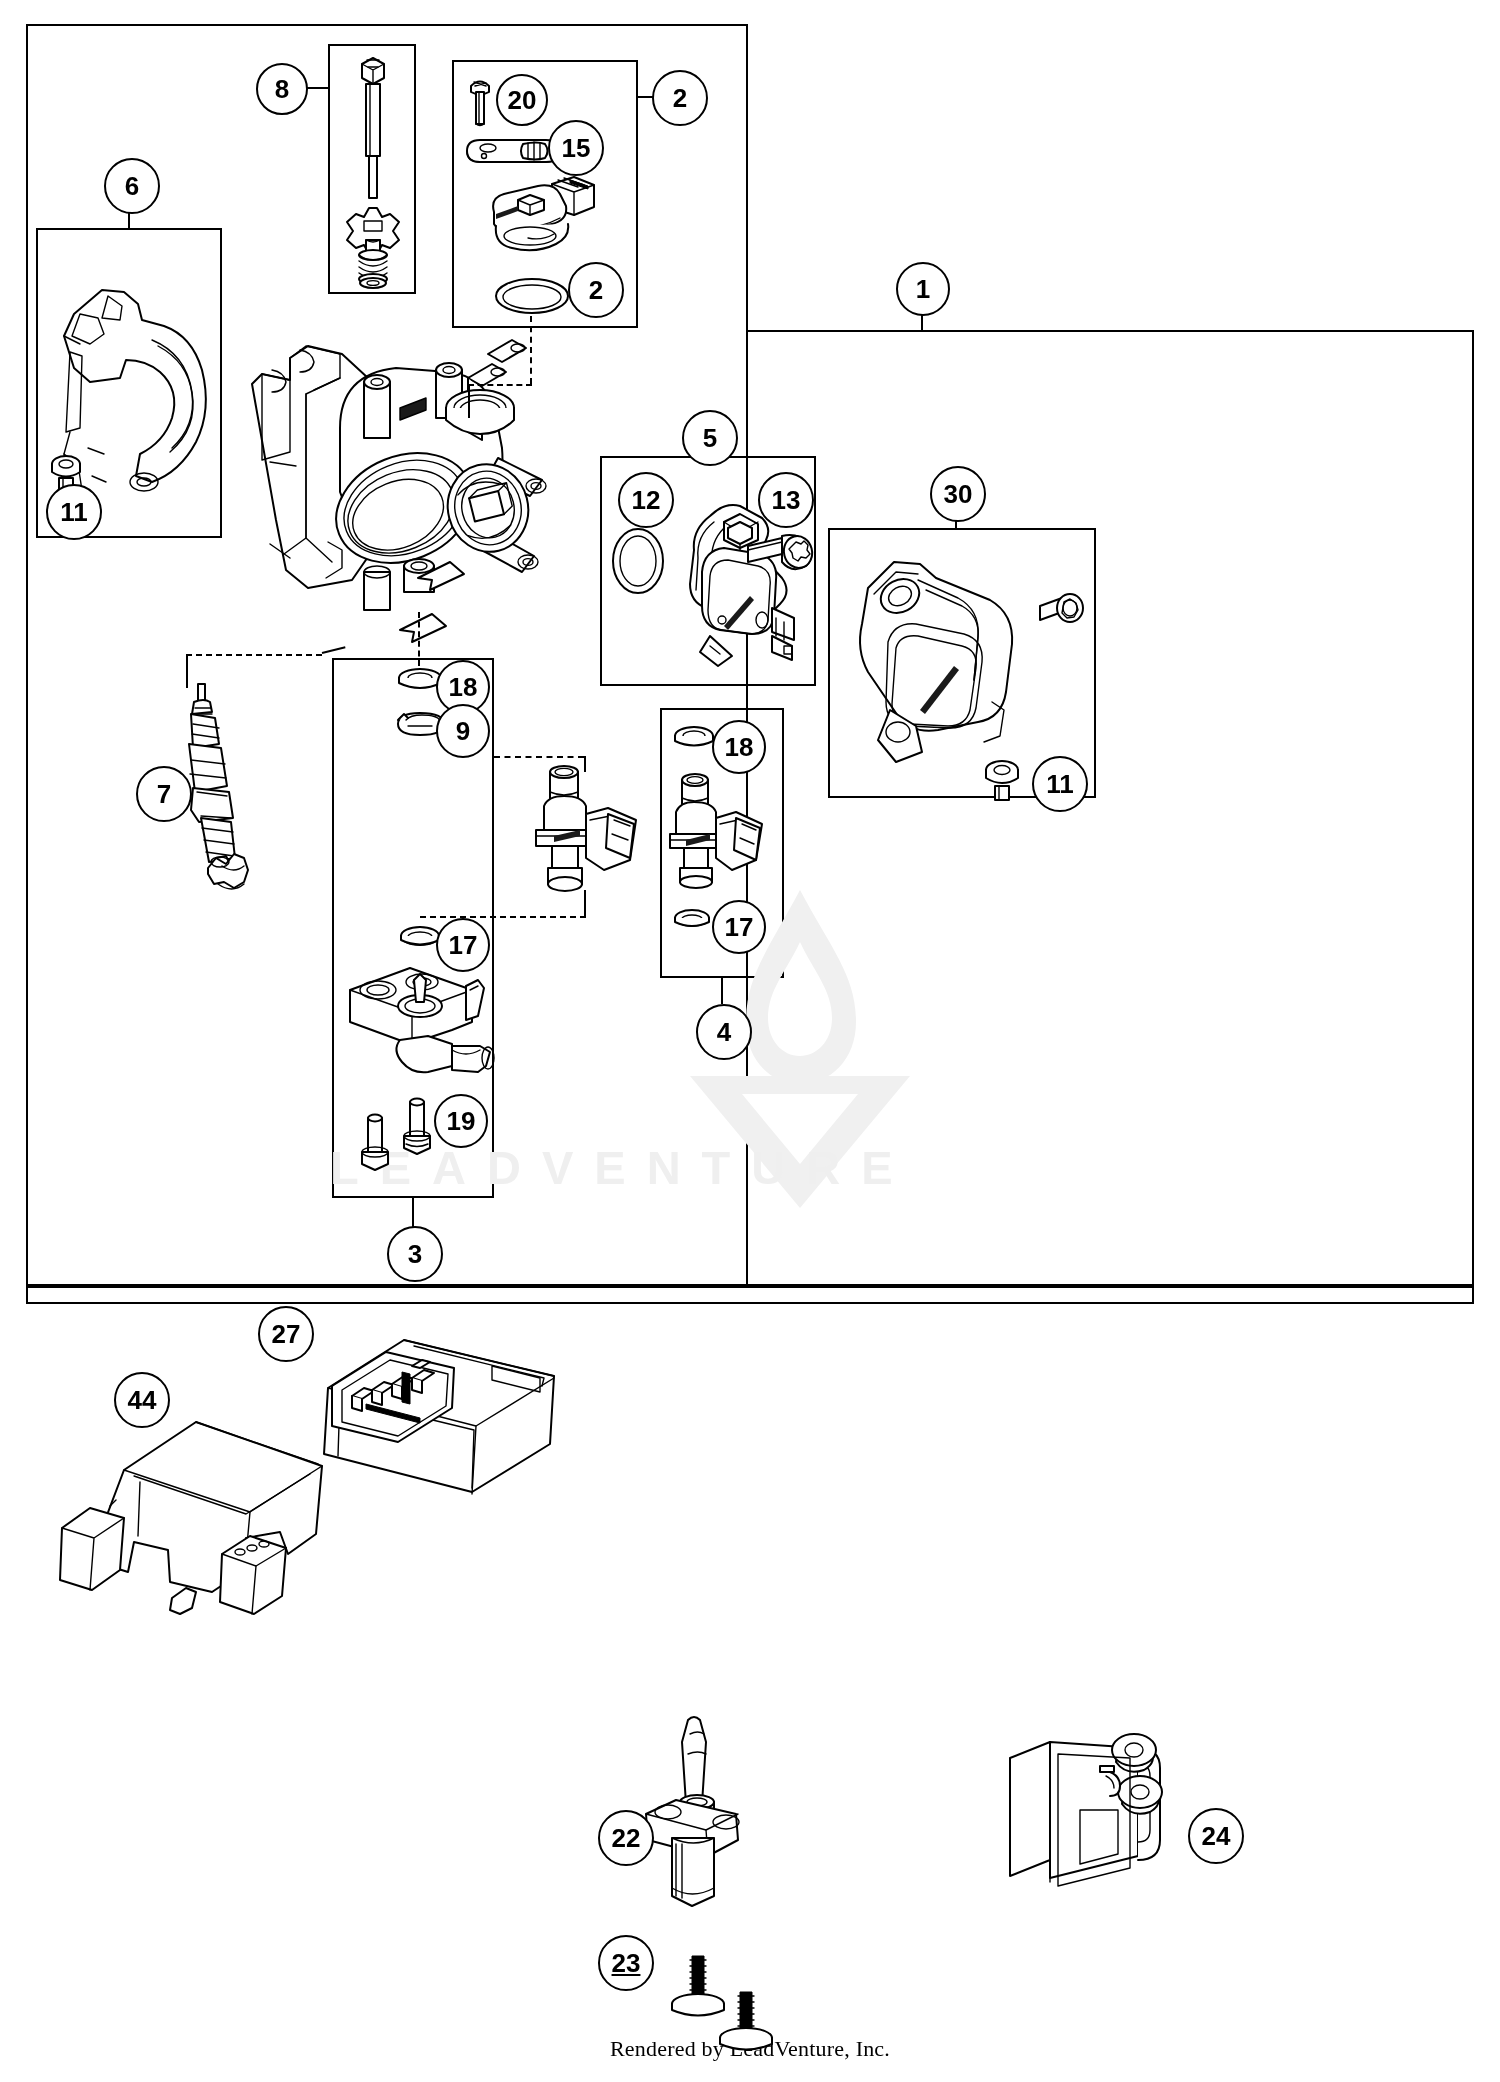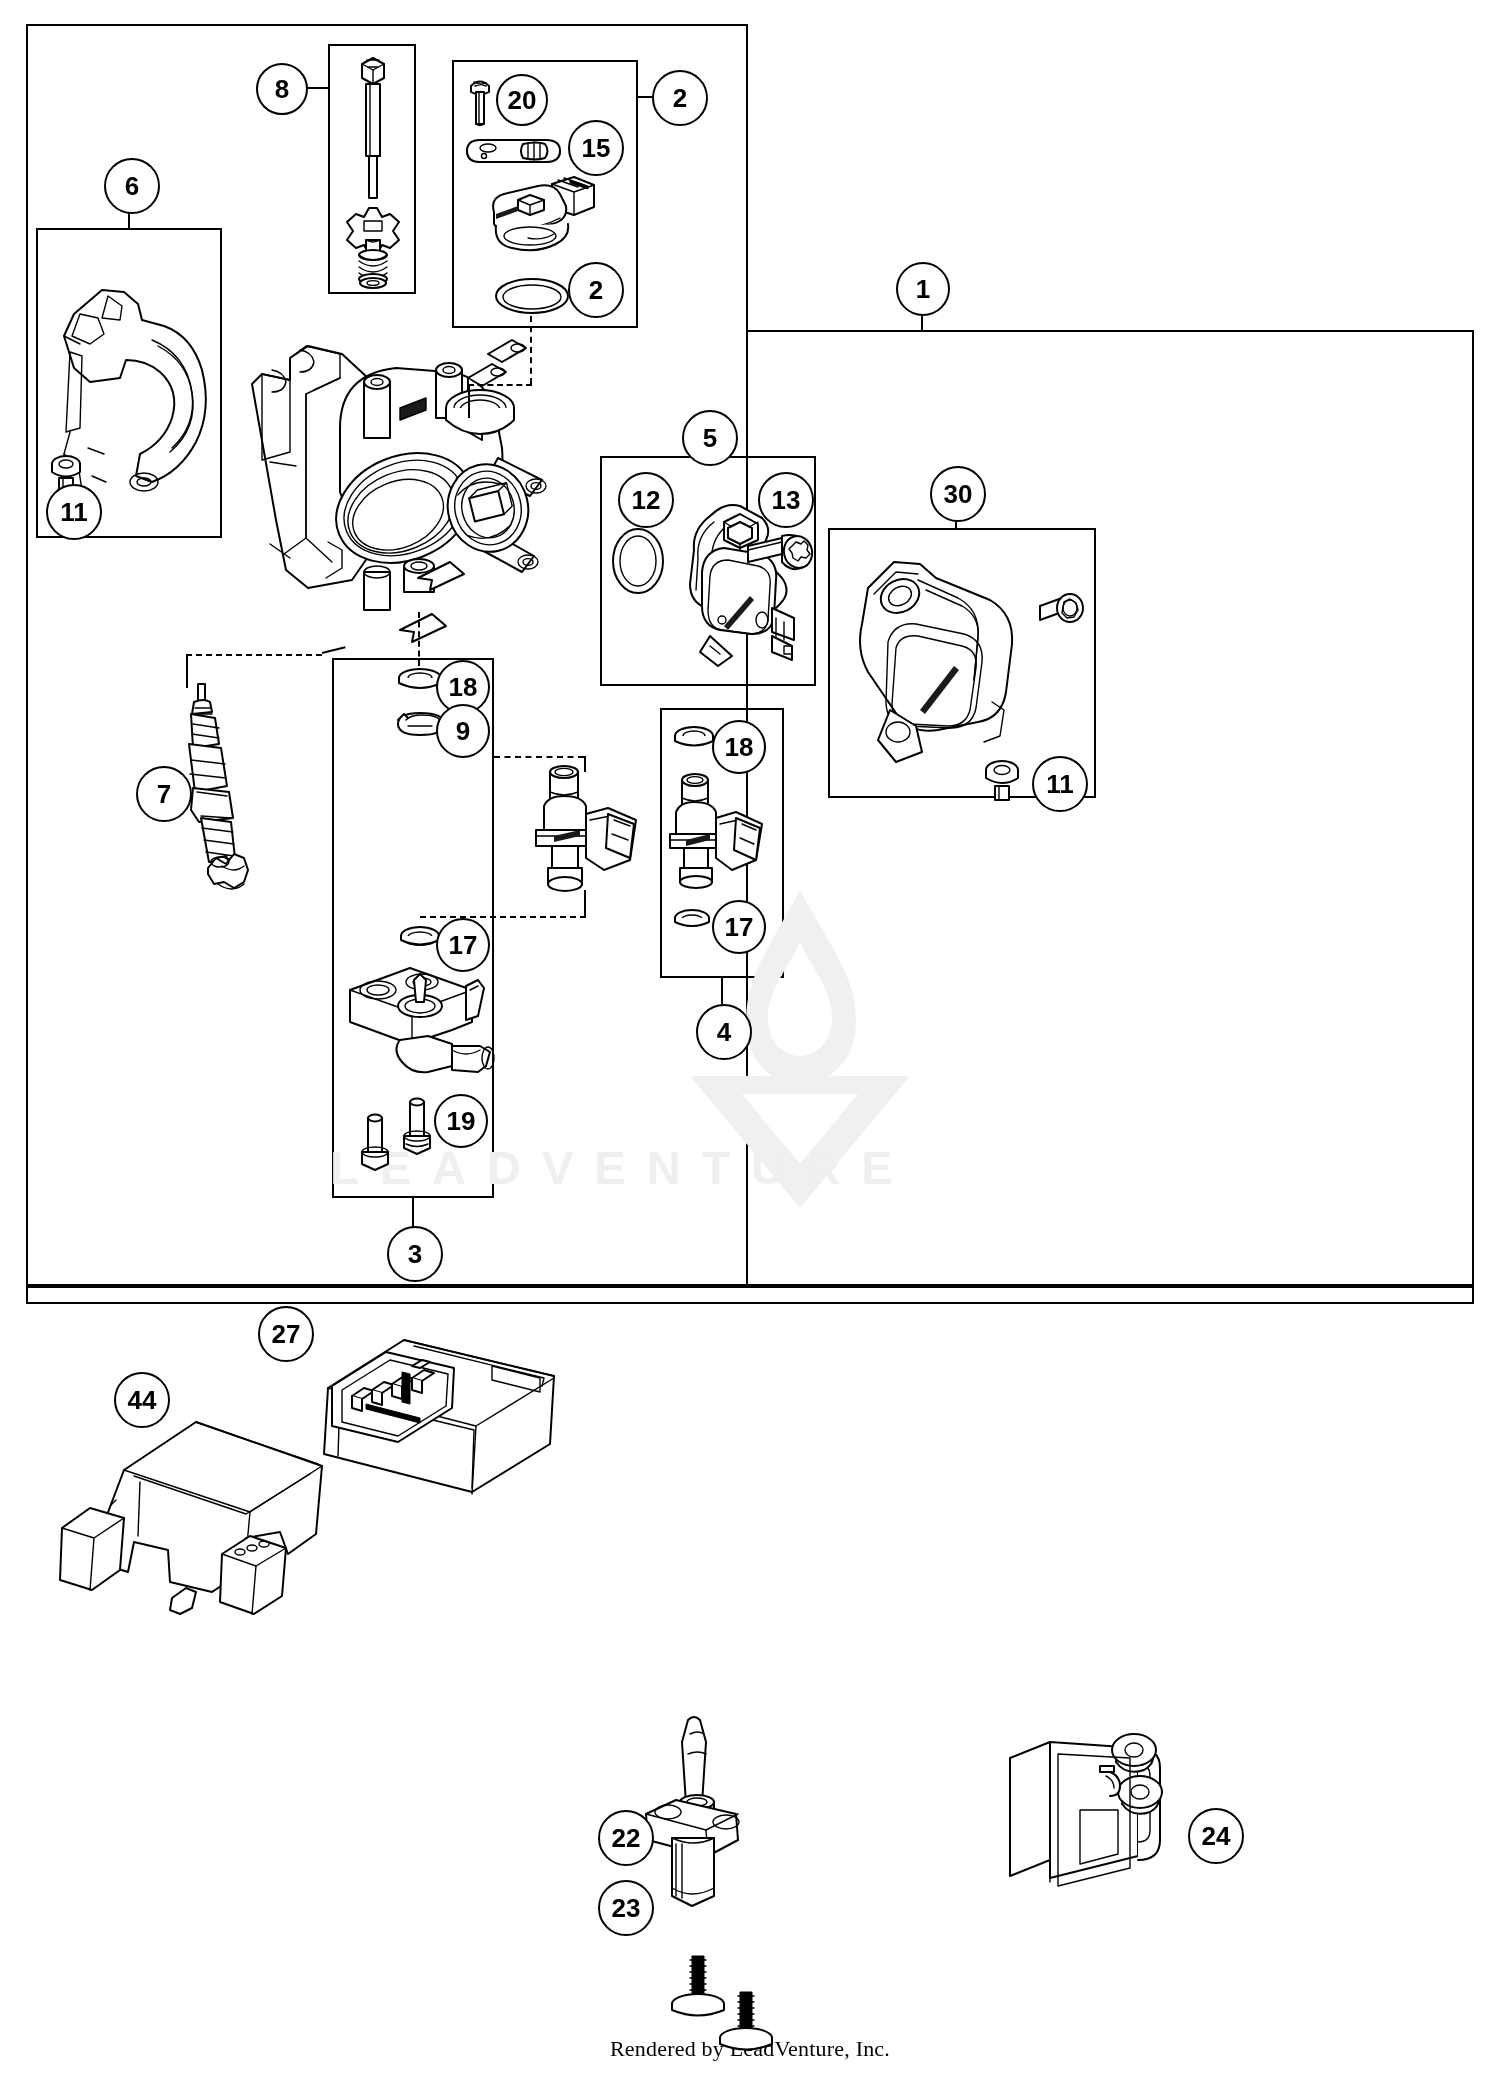--- a/index.html
+++ b/index.html
@@ -118,21 +118,21 @@
   <div class="art" style="left:466px;top:134px;">
     <svg width="100" height="42" viewBox="0 0 100 42">
       <path class="lnw" d="M14 6 h66 q14 0 14 11 t-14 11 h-66 q-13 0-13-11 t13-11 Z"></path>
       <path class="lnt" d="M1 17 q0 11 13 11 h66 q14 0 14-11"></path>
       <ellipse class="lnt" cx="22" cy="14" rx="8" ry="4"></ellipse>
       <circle class="lnt" cx="18" cy="22" r="2.5"></circle>
       <path class="lnw" d="M57 10 q14-3 22 0 q5 7 0 14 q-9 3-22 0 q-4-7 0-14 Z"></path>
       <path class="lnt" d="M62 9 v16 M68 8 v18 M74 9 v16"></path>
     </svg>
   </div>
-  <div class="callout" style="left:568px;top:120px;width:52px;height:52px;">15</div>
+  <div class="callout" style="left:548px;top:120px;width:52px;height:52px;">15</div>
 
   <div class="art" style="left:482px;top:172px;">
     <svg width="130" height="90" viewBox="0 0 130 90">
 
       <path class="lnw" d="M70 12 l22-7 20 8 v22 l-20 8 -22-7 Z"></path>
       <path class="lnt" d="M70 12 l22 8 20-7 M92 20 v23"></path>
       <path class="lnt" d="M76 8 l20 7 M82 6 l20 7"></path>
       <path class="fillk" d="M88 8 l18 6 v3 l-18-6 Z"></path>
 
       <path class="lnw" d="M12 40 q-4-14 10-18 l34-8 q16-3 22 8 l6 12 q2 14-14 18 l-34 8 q-18 3-24-8 Z"></path>
@@ -622,21 +622,21 @@
       </g>
 
       <g transform="translate(48,36)">
         <path class="fillk" d="M24 4 h12 v44 h-12 Z"></path>
         <path class="lnt" d="M22 8 h16 M22 14 h16 M22 20 h16 M22 26 h16 M22 32 h16 M22 38 h16" stroke="#fff" stroke-width="1.6"></path>
         <ellipse class="lnw" cx="30" cy="50" rx="26" ry="10"></ellipse>
         <path class="lnw" d="M4 50 v6 q26 11 52 0 v-6"></path>
       </g>
     </svg>
   </div>
-  <div class="callout" style="left:598px;top:1880px;width:52px;height:52px;">23</div>
+  <div class="callout" style="left:598px;top:1935px;width:52px;height:52px;text-decoration:underline;">23</div>
 
   <div class="art" style="left:1000px;top:1724px;">
     <svg width="230" height="190" viewBox="0 0 230 190">
       <path class="lnw" d="M10 34 l40-16 v118 l-40 16 Z"></path>
       <path class="lnw" d="M50 18 l88 6 v108 l-88 22 Z"></path>
       <path class="lnt" d="M50 18 v140"></path>
       <path class="lnw" d="M138 24 q22 0 22 20 v72 q0 20-22 20"></path>
       <path class="lnt" d="M138 40 q12 0 12 12 v54 q0 12-12 12"></path>
 
       <path class="lnw" d="M118 16 q22-6 32 8 q8 14-6 22 q-18 6-28-8 Z"></path>

